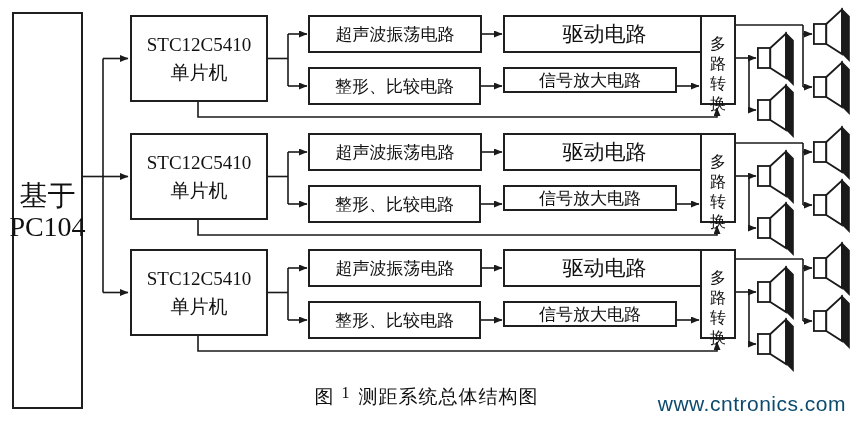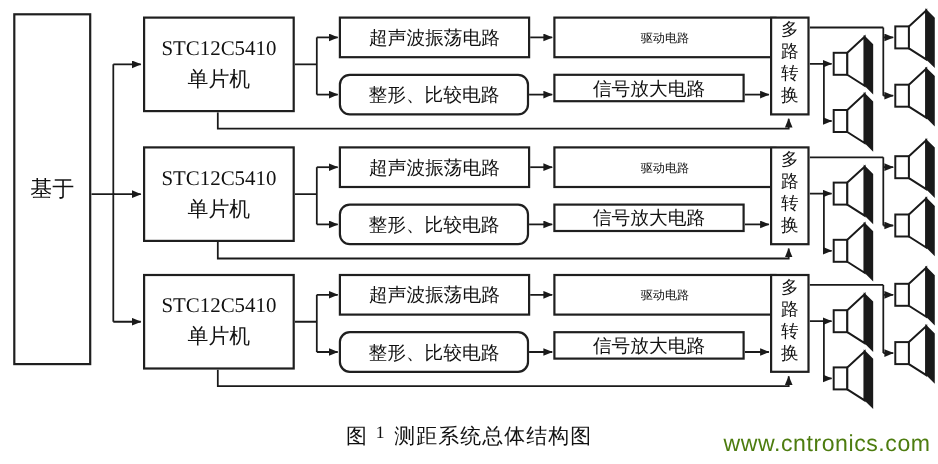--- a/index.html
+++ b/index.html
@@ -5,30 +5,30 @@
   html,body{margin:0;padding:0;background:#ffffff;}
   #stage{
     position:relative;width:853px;height:422px;background:#ffffff;overflow:hidden;
     font-family:"Liberation Serif","DejaVu Serif",serif;color:#111111;
   }
   #wires{position:absolute;left:0;top:0;}
   .box{
     position:absolute;box-sizing:border-box;border:2px solid #1f1f1f;background:#ffffff;
     display:flex;align-items:center;justify-content:center;text-align:center;
   }
-  .host{left:12px;top:12px;width:71px;height:320px;flex-direction:column;font-size:20px;line-height:31px;}
+  .host{left:12px;top:12px;width:71px;height:397px;flex-direction:column;font-size:28px;line-height:31px;}
   .row{position:absolute;left:0;width:853px;height:0;}
   .mcu{left:130px;top:0;width:138px;height:87px;flex-direction:column;font-size:19px;line-height:28px;}
   .osc{left:308px;top:0;width:174px;height:38px;font-size:17px;}
-  .shape{left:308px;top:52px;width:173px;height:38px;font-size:17px;border-radius:10px;}
-  .drive{left:503px;top:0;width:203px;height:38px;font-size:11px;}
+  .shape{left:308px;top:52px;width:173px;height:38px;font-size:17px;}
+  .drive{left:503px;top:0;width:203px;height:38px;font-size:21px;}
   .amp{left:503px;top:52px;width:174px;height:26px;font-size:17px;}
   .mux{
     left:700px;top:0;width:36px;height:90px;font-size:16px;line-height:20px;
-    word-break:break-all;padding:0 0;align-items:flex-start;
+    word-break:break-all;padding:16px 0;align-items:flex-start;
   }
   .mux .vtext{display:block;width:17px;margin:1px auto 0;}
   .caption{
     position:absolute;left:0;top:384px;width:853px;text-align:center;font-size:19px;letter-spacing:1px;
   }
   .caption .fig-num{
     display:inline-block;vertical-align:5px;font-size:16px;margin:0 9px 0 7px;letter-spacing:0;
   }
   .caption .cap-title{letter-spacing:1px;}
   .watermark{
@@ -88,20 +88,21 @@
       <path d="M103,292.5 H128" marker-end="url(#arr)"></path>
     </g>
 
     <use href="#row-wires" y="15"></use>
     <use href="#row-wires" y="133"></use>
     <use href="#row-wires" y="249"></use>
   </svg>
 
   <div class="box host">
     <span>基于</span>
+    <span>PC104</span>
   </div>
 
   <div class="row" style="top:15px">
     <div class="box mcu">
       <span>STC12C5410</span>
       <span>单片机</span>
     </div>
     <div class="box osc">
       <span>超声波振荡电路</span>
     </div>
@@ -160,15 +161,15 @@
     </div>
     <div class="box mux">
       <span class="vtext">多路转换</span>
     </div>
   </div>
 
   <div class="caption">
     <span>图</span><span class="fig-num">1</span><span class="cap-title">测距系统总体结构图</span>
   </div>
 
-  <div class="watermark" style="color: #4d7c0f; margin-left: 20px;">www.cntronics.com</div>
+  <div class="watermark" style="color: #0c4a6e; margin-left: 20px;">www.cntronics.com</div>
 
 </div>
 
 </body></html>

